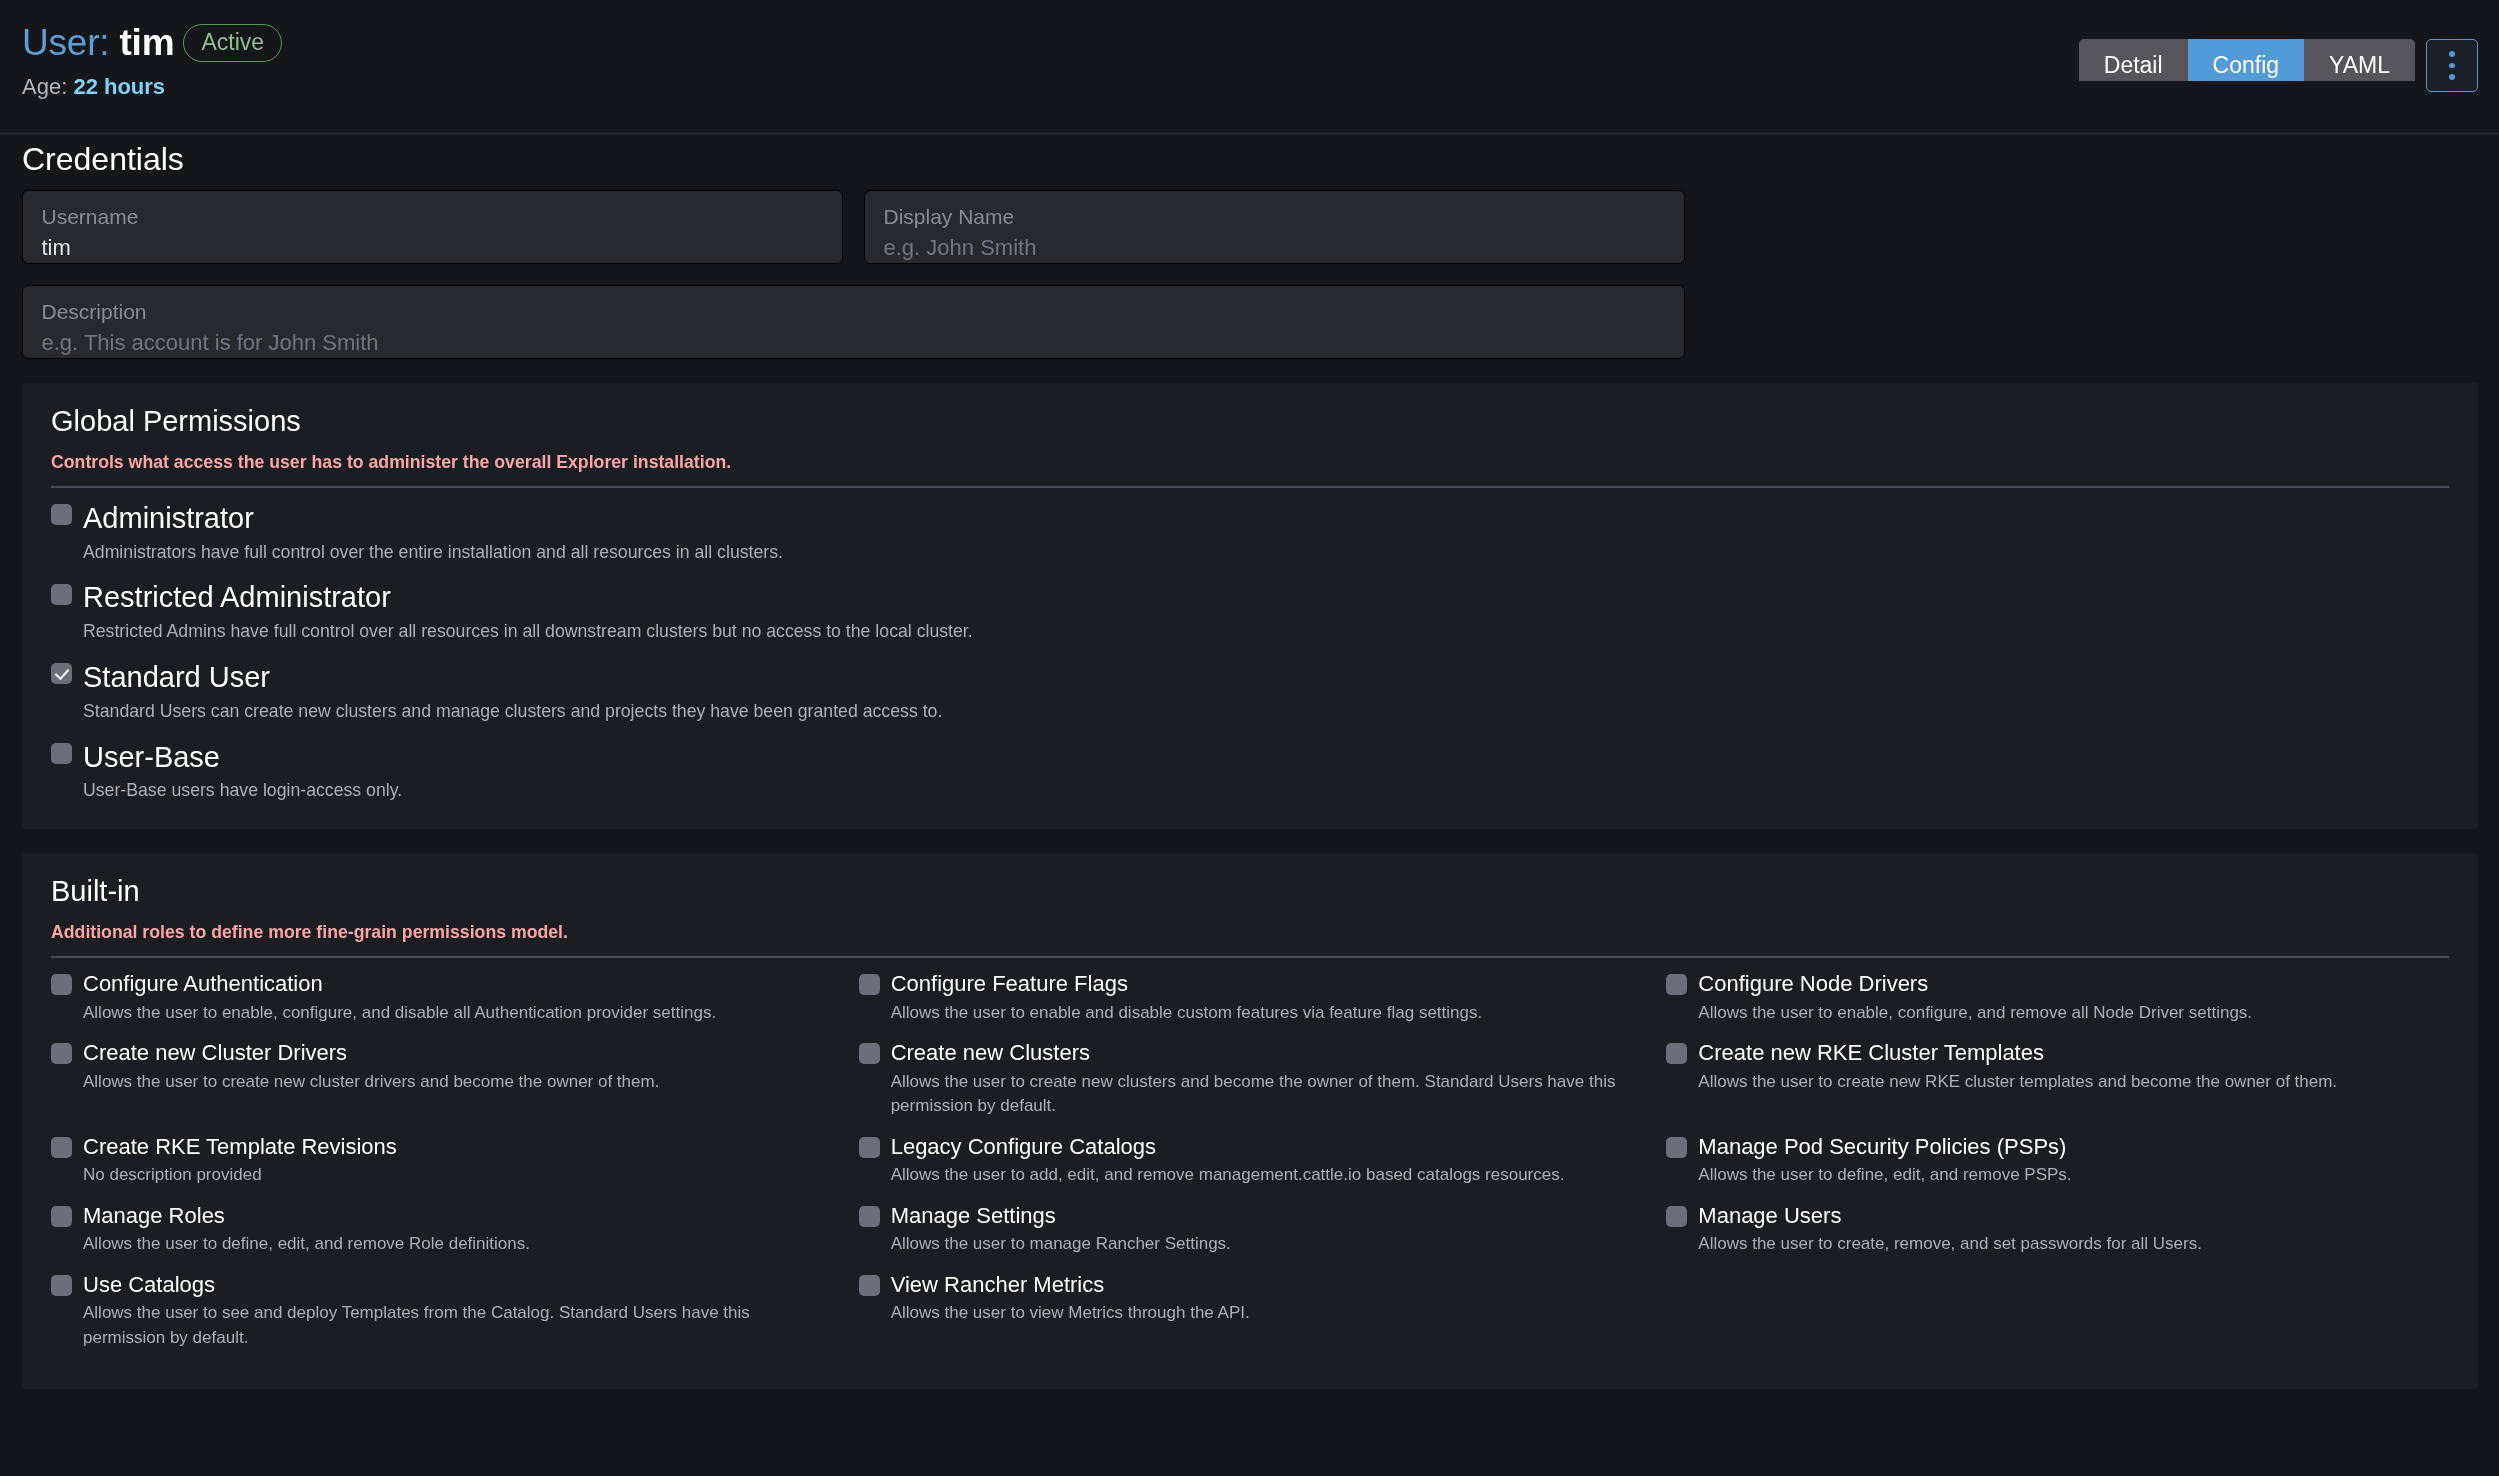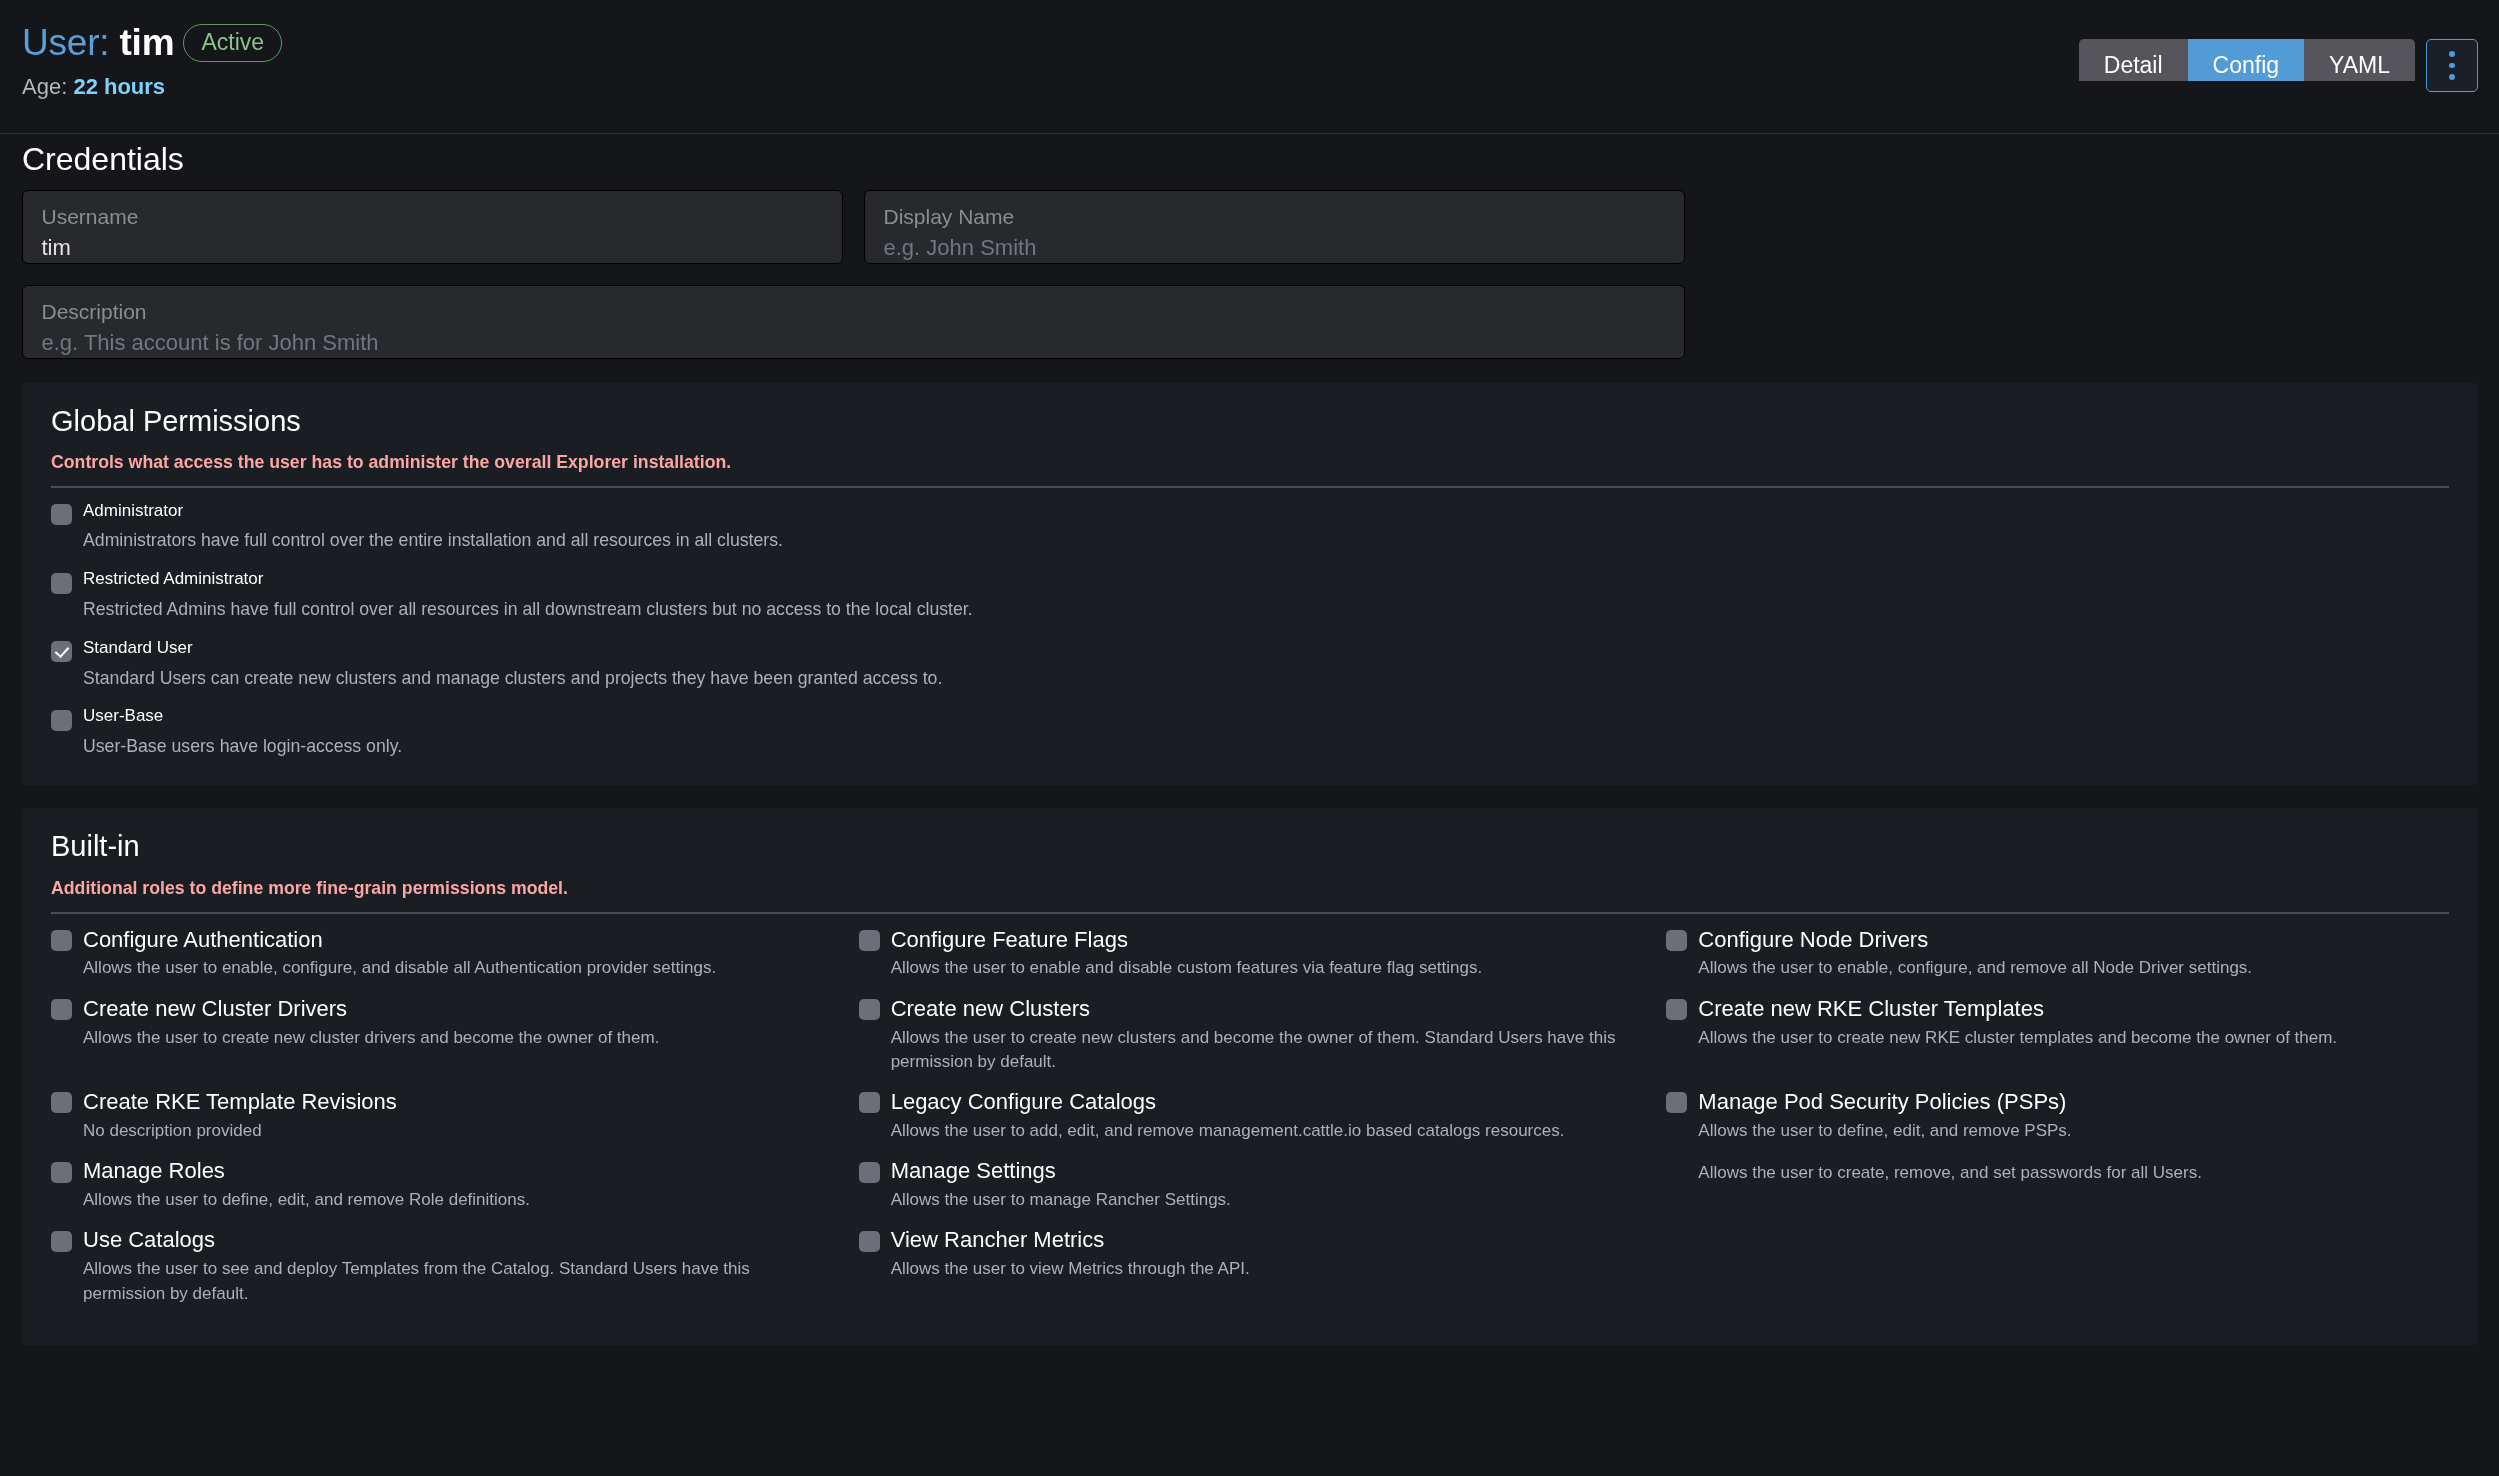--- a/index.html
+++ b/index.html
@@ -154,21 +154,21 @@
   .cbox.checked::after {
     content: "";
     position: absolute;
     left: 6.7px; top: 2.5px;
     width: 5.9px; height: 11px;
     border: solid #ffffff;
     border-width: 0 2.5px 2.5px 0;
     transform: rotate(42deg);
   }
   .cb-label {
-    font-size: 17px;
+    font-size: 29px;
     color: #ffffff;
     line-height: 1.25;
   }
   .cb-desc {
     font-size: 17.7px;
     color: #aeb0b8;
     line-height: 1.45;
     margin: 3.4px 0 0 32px;
   }
   .perm-item { margin-bottom: 14.3px; }
@@ -370,20 +370,24 @@
           <div class="perm-item">
             <div class="cb-row">
               <span class="cbox"></span>
               <span class="cb-label">Manage Settings</span>
             </div>
             <div class="cb-desc">Allows the user to manage Rancher Settings.</div>
           </div>
         </div>
         <div class="cell">
           <div class="perm-item">
+            <div class="cb-row">
+              <span class="cbox"></span>
+              <span class="cb-label">Manage Users</span>
+            </div>
             <div class="cb-desc">Allows the user to create, remove, and set passwords for all Users.</div>
           </div>
         </div>
         <div class="cell">
           <div class="perm-item">
             <div class="cb-row">
               <span class="cbox"></span>
               <span class="cb-label">Use Catalogs</span>
             </div>
             <div class="cb-desc">Allows the user to see and deploy Templates from the Catalog. Standard Users have this permission by default.</div>

